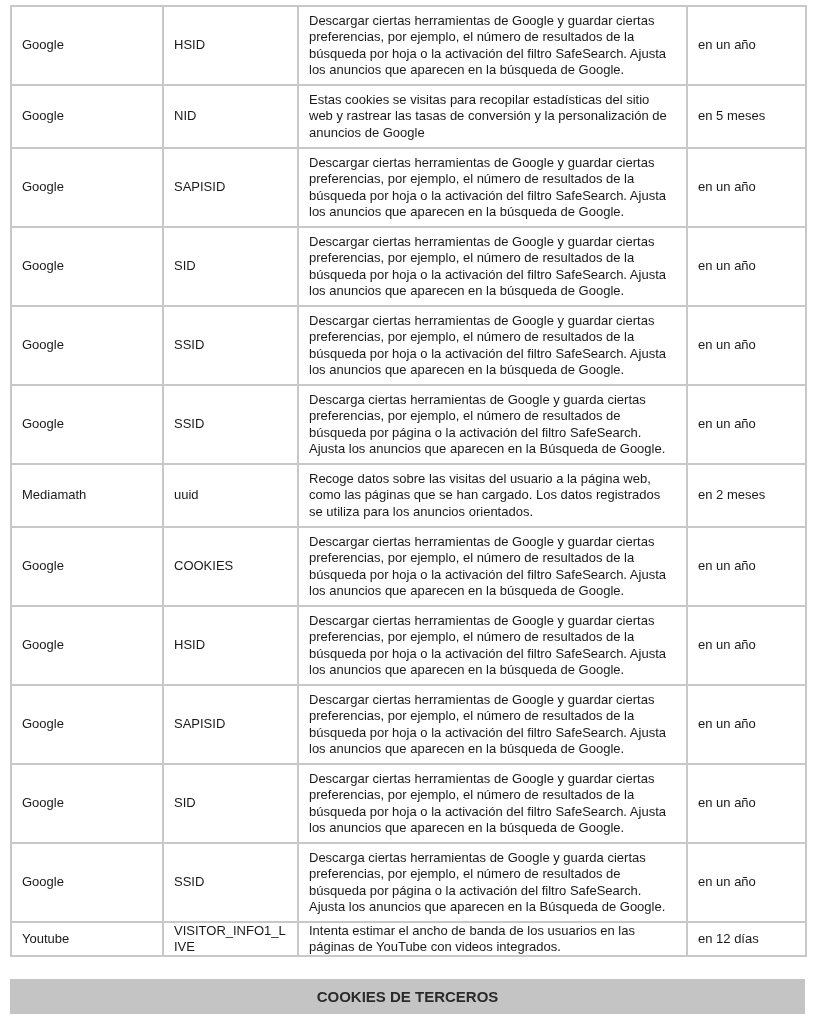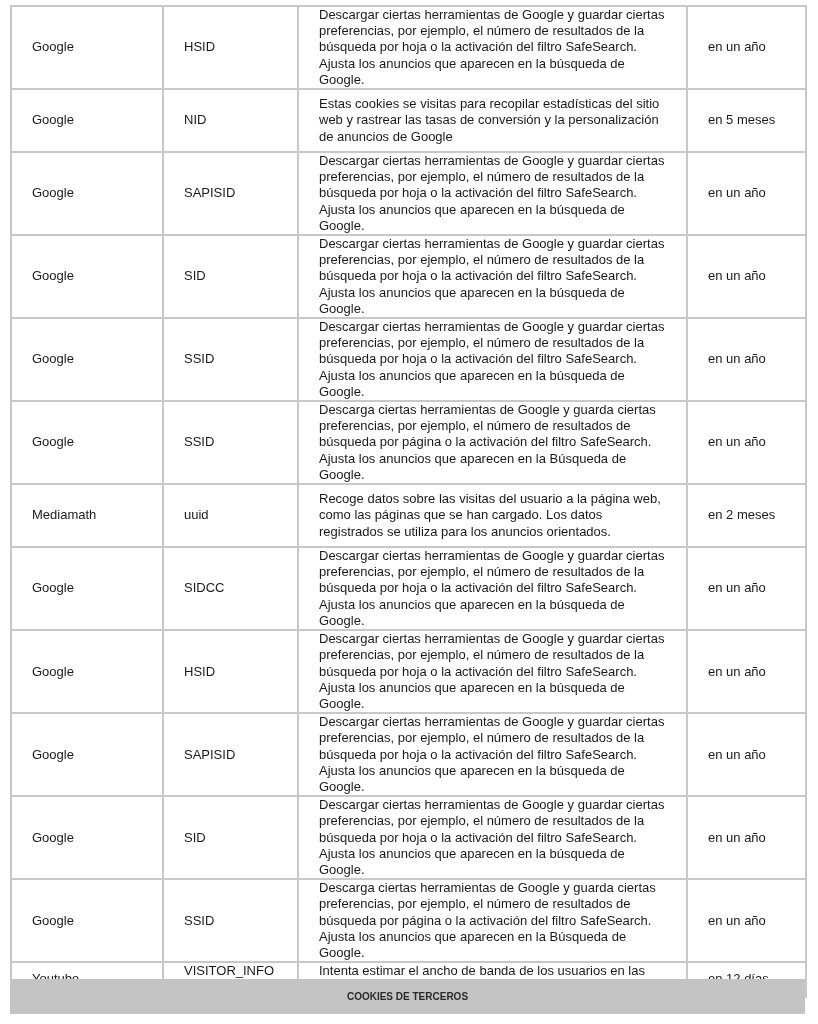--- a/index.html
+++ b/index.html
@@ -1,26 +1,26 @@
 <!DOCTYPE html>
 <html><head>
 <meta charset="utf-8">
 <style>
   html, body { margin: 0; padding: 0; background: #ffffff; }
   body { width: 818px; height: 1024px; overflow: hidden; position: relative;
          font-family: "Liberation Sans", sans-serif; color: #1a1a1a; }
   table.cookies { position: absolute; left: 10px; top: 5px; width: 795px;
          border-collapse: collapse; table-layout: fixed; }
   table.cookies td { border: 2px solid #c8c8c8; font-size: 13px; line-height: 16.2px;
-         padding: 0 20px; vertical-align: middle; }
+         padding: 0 10px; vertical-align: middle; }
   col.c1 { width: 152px; } col.c2 { width: 135px; } col.c3 { width: 389px; } col.c4 { width: 119px; }
   td.name { font-weight: normal; }
   .section-header { position: absolute; left: 10px; top: 979px; width: 795px; height: 35px;
          background: #c4c4c4; display: flex; align-items: center; justify-content: center;
-         font-weight: bold; font-size: 10px; color: #2a2a2a; }
+         font-weight: bold; font-size: 15px; color: #2a2a2a; }
 </style>
 </head>
 <body>
 
 <table class="cookies">
   <colgroup>
       <col class="c1">
       <col class="c2">
       <col class="c3">
       <col class="c4">
@@ -63,21 +63,21 @@
       <td>en un año</td>
     </tr>
     <tr style="height:63px">
       <td>Mediamath</td>
       <td class="name">uuid</td>
       <td>Recoge datos sobre las visitas del usuario a la página web, como las páginas que se han cargado. Los datos registrados se utiliza para los anuncios orientados.</td>
       <td>en 2 meses</td>
     </tr>
     <tr style="height:79px">
       <td>Google</td>
-      <td class="name">SIDCC</td>
+      <td class="name">COOKIES</td>
       <td>Descargar ciertas herramientas de Google y guardar ciertas preferencias, por ejemplo, el número de resultados de la búsqueda por hoja o la activación del filtro SafeSearch. Ajusta los anuncios que aparecen en la búsqueda de Google.</td>
       <td>en un año</td>
     </tr>
     <tr style="height:79px">
       <td>Google</td>
       <td class="name">HSID</td>
       <td>Descargar ciertas herramientas de Google y guardar ciertas preferencias, por ejemplo, el número de resultados de la búsqueda por hoja o la activación del filtro SafeSearch. Ajusta los anuncios que aparecen en la búsqueda de Google.</td>
       <td>en un año</td>
     </tr>
     <tr style="height:79px">

